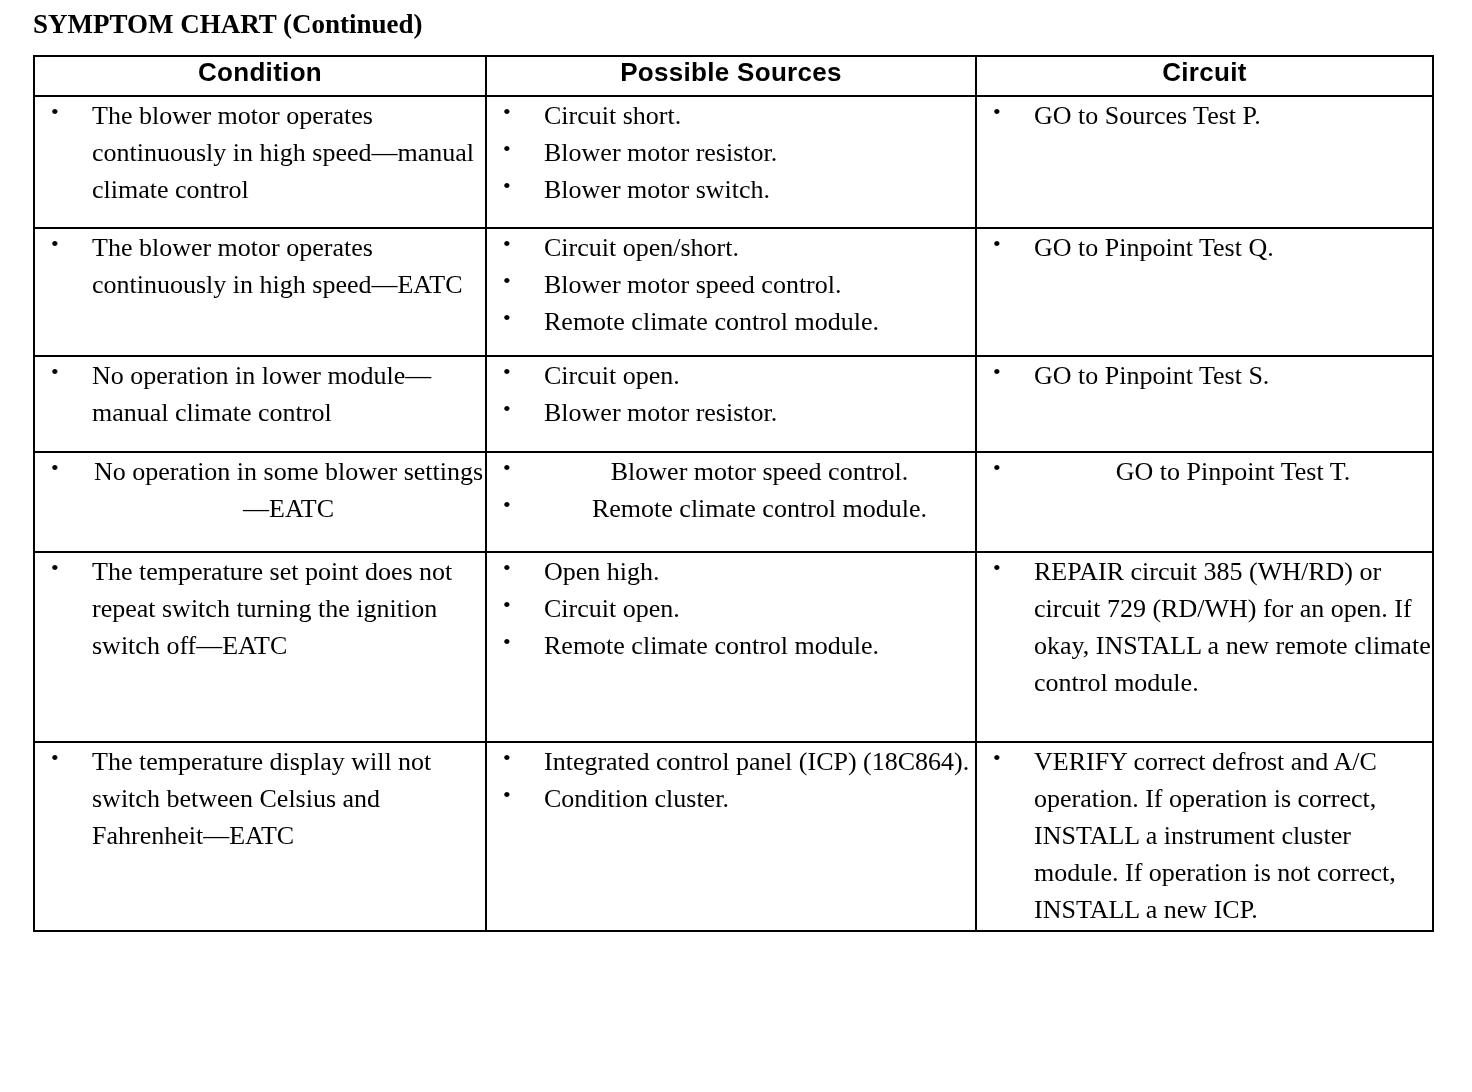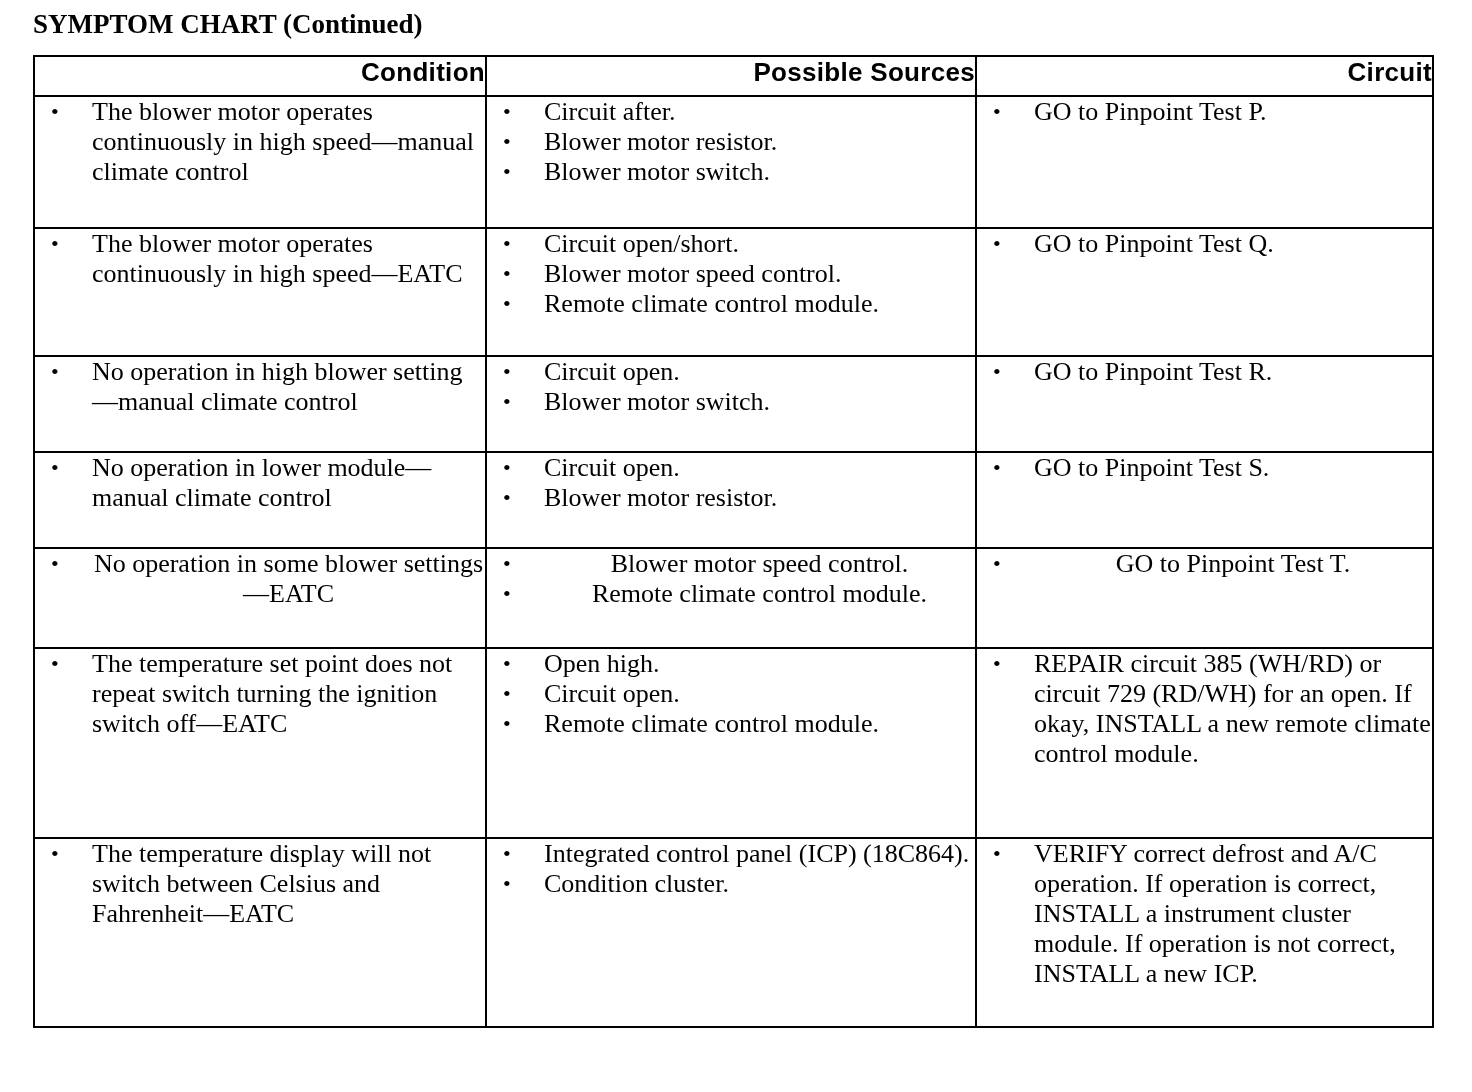--- a/index.html
+++ b/index.html
@@ -53,21 +53,21 @@
     background: #ffffff;
   }
 
   col.col-condition { width: 452px; }
   col.col-sources   { width: 490px; }
   col.col-action    { width: 457px; }
 
   
   .hdr-cell {
     height: 38px;
-    text-align: right;
+    text-align: center;
     vertical-align: middle;
     font-family: "Liberation Sans", "DejaVu Sans", sans-serif;
     font-weight: bold;
     font-size: 26px;
     line-height: 30px;
     letter-spacing: 0.3px;
     padding: 2px 0 4px 0;
   }
 
   
@@ -78,21 +78,21 @@
   ul.bullets {
     list-style: none;
     margin: 0;
     padding: 0;
   }
   ul.bullets > li {
     position: relative;
     padding-left: 57px;
     font-family: "Liberation Serif", "DejaVu Serif", serif;
     font-size: 26px;
-    line-height: 30px;
+    line-height: 37px;
     margin: 0 0 0 0;
   }
   ul.bullets > li::before {
     content: "\2022";
     position: absolute;
     left: 16px;
     top: -1px;
     font-size: 22px;
     line-height: 31px;
   }
@@ -128,28 +128,28 @@
     </thead>
     <tbody id="table-body">
         <tr class="row-h1">
           <td class="body-cell">
             <ul class="bullets">
               <li>The blower motor operates continuously in high speed—manual climate control</li>
             </ul>
           </td>
           <td class="body-cell">
             <ul class="bullets">
-              <li>Circuit after.</li>
+              <li>Circuit short.</li>
               <li>Blower motor resistor.</li>
               <li>Blower motor switch.</li>
             </ul>
           </td>
           <td class="body-cell">
             <ul class="bullets">
-              <li>GO to Pinpoint Test P.</li>
+              <li>GO to Sources Test P.</li>
             </ul>
           </td>
         </tr>
         <tr class="row-h2">
           <td class="body-cell">
             <ul class="bullets">
               <li>The blower motor operates continuously in high speed—EATC</li>
             </ul>
           </td>
           <td class="body-cell">
@@ -158,38 +158,20 @@
               <li>Blower motor speed control.</li>
               <li>Remote climate control module.</li>
             </ul>
           </td>
           <td class="body-cell">
             <ul class="bullets">
               <li>GO to Pinpoint Test Q.</li>
             </ul>
           </td>
         </tr>
-        <tr class="row-h3">
-          <td class="body-cell">
-            <ul class="bullets">
-              <li>No operation in high blower setting—manual climate control</li>
-            </ul>
-          </td>
-          <td class="body-cell">
-            <ul class="bullets">
-              <li>Circuit open.</li>
-              <li>Blower motor switch.</li>
-            </ul>
-          </td>
-          <td class="body-cell">
-            <ul class="bullets">
-              <li>GO to Pinpoint Test R.</li>
-            </ul>
-          </td>
-        </tr>
         <tr class="row-h4">
           <td class="body-cell">
             <ul class="bullets">
               <li>No operation in lower module—manual climate control</li>
             </ul>
           </td>
           <td class="body-cell">
             <ul class="bullets">
               <li>Circuit open.</li>
               <li>Blower motor resistor.</li>

